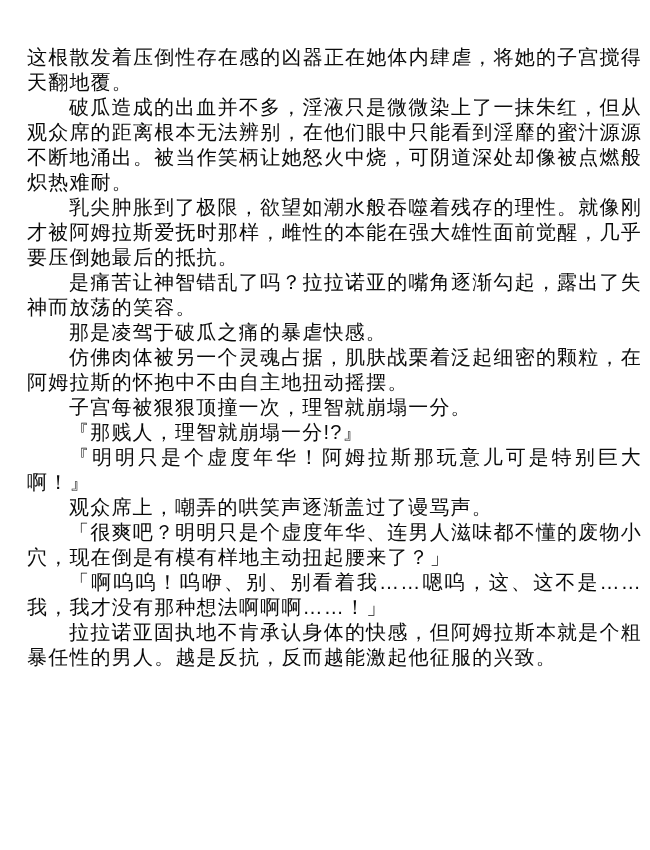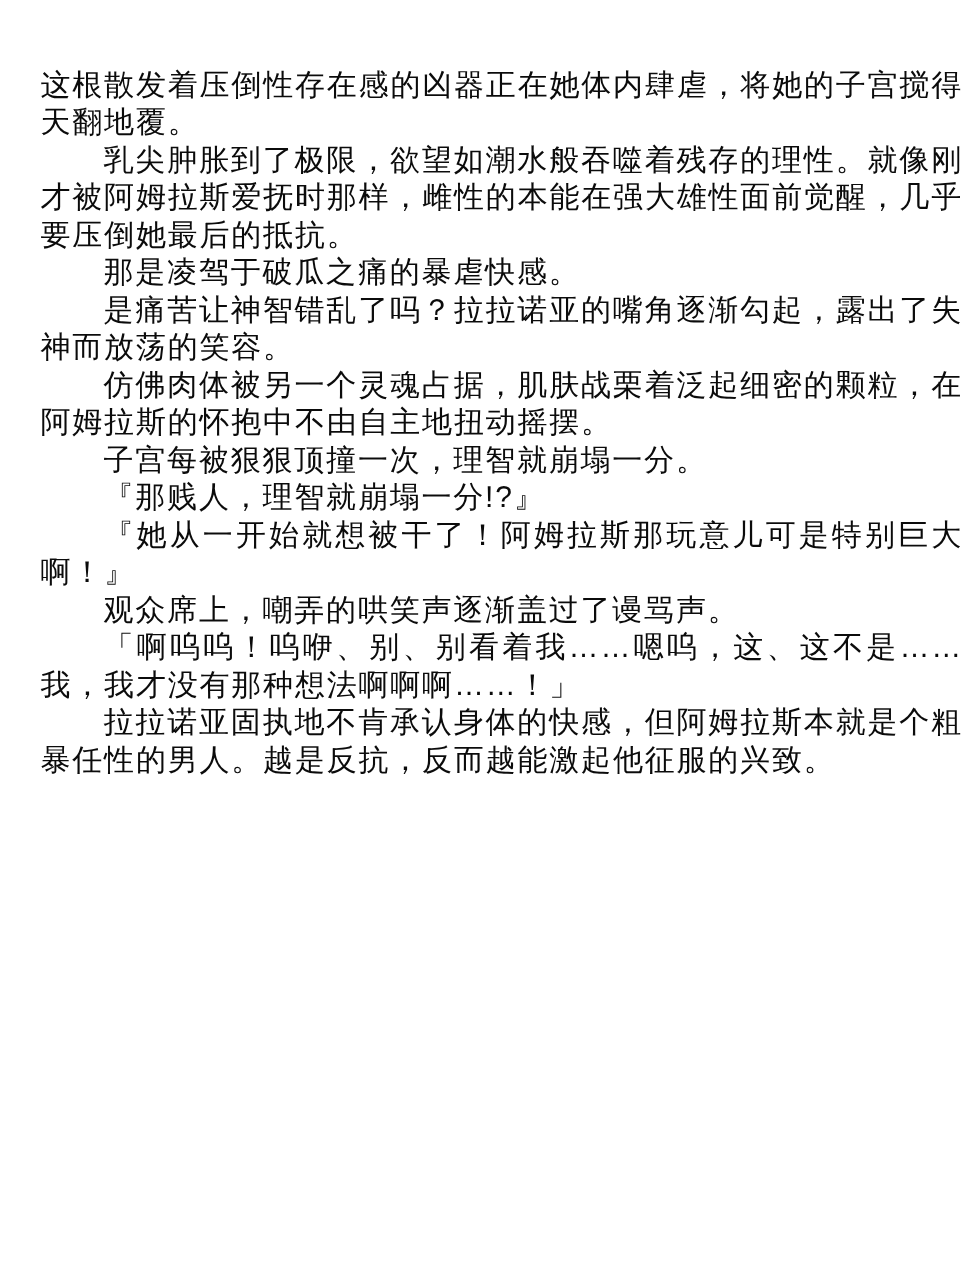--- a/index.html
+++ b/index.html
@@ -28,23 +28,25 @@
   }
   .para.first {
     text-indent: 0;
   }
 </style>
 </head>
 <body>
 
 <main class="page">
   <p class="para first">这根散发着压倒性存在感的凶器正在她体内肆虐，将她的子宫搅得天翻地覆。</p>
+  <p class="para">破瓜造成的出血并不多，淫液只是微微染上了一抹朱红，但从观众席的距离根本无法辨别，在他们眼中只能看到淫靡的蜜汁源源不断地涌出。被当作笑柄让她怒火中烧，可阴道深处却像被点燃般炽热难耐。</p>
   <p class="para">乳尖肿胀到了极限，欲望如潮水般吞噬着残存的理性。就像刚才被阿姆拉斯爱抚时那样，雌性的本能在强大雄性面前觉醒，几乎要压倒她最后的抵抗。</p>
+  <p class="para">是痛苦让神智错乱了吗？拉拉诺亚的嘴角逐渐勾起，露出了失神而放荡的笑容。</p>
   <p class="para">那是凌驾于破瓜之痛的暴虐快感。</p>
-  <p class="para">是痛苦让神智错乱了吗？拉拉诺亚的嘴角逐渐勾起，露出了失神而放荡的笑容。</p>
   <p class="para">仿佛肉体被另一个灵魂占据，肌肤战栗着泛起细密的颗粒，在阿姆拉斯的怀抱中不由自主地扭动摇摆。</p>
   <p class="para">子宫每被狠狠顶撞一次，理智就崩塌一分。</p>
   <p class="para">『那贱人，理智就崩塌一分!?』</p>
-  <p class="para">『她从一开始就想被干了！阿姆拉斯那玩意儿可是特别巨大啊！』</p>
+  <p class="para">『明明只是个虚度年华！阿姆拉斯那玩意儿可是特别巨大啊！』</p>
   <p class="para">观众席上，嘲弄的哄笑声逐渐盖过了谩骂声。</p>
+  <p class="para">「很爽吧？明明只是个虚度年华、连男人滋味都不懂的废物小穴，现在倒是有模有样地主动扭起腰来了？」</p>
   <p class="para">「啊呜呜！呜咿、别、别看着我……嗯呜，这、这不是……我，我才没有那种想法啊啊啊……！」</p>
   <p class="para">拉拉诺亚固执地不肯承认身体的快感，但阿姆拉斯本就是个粗暴任性的男人。越是反抗，反而越能激起他征服的兴致。</p>
 </main>
 
 </body></html>

